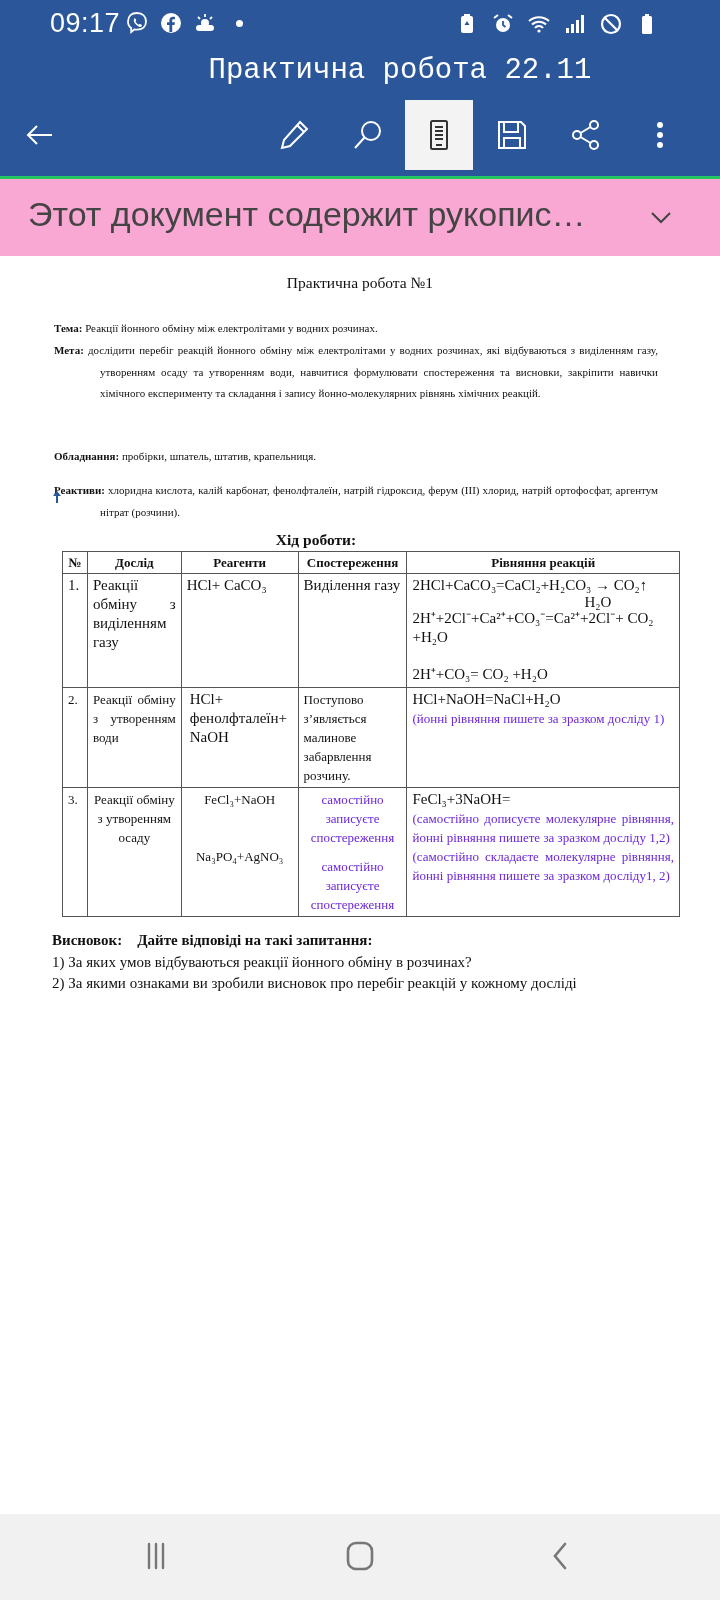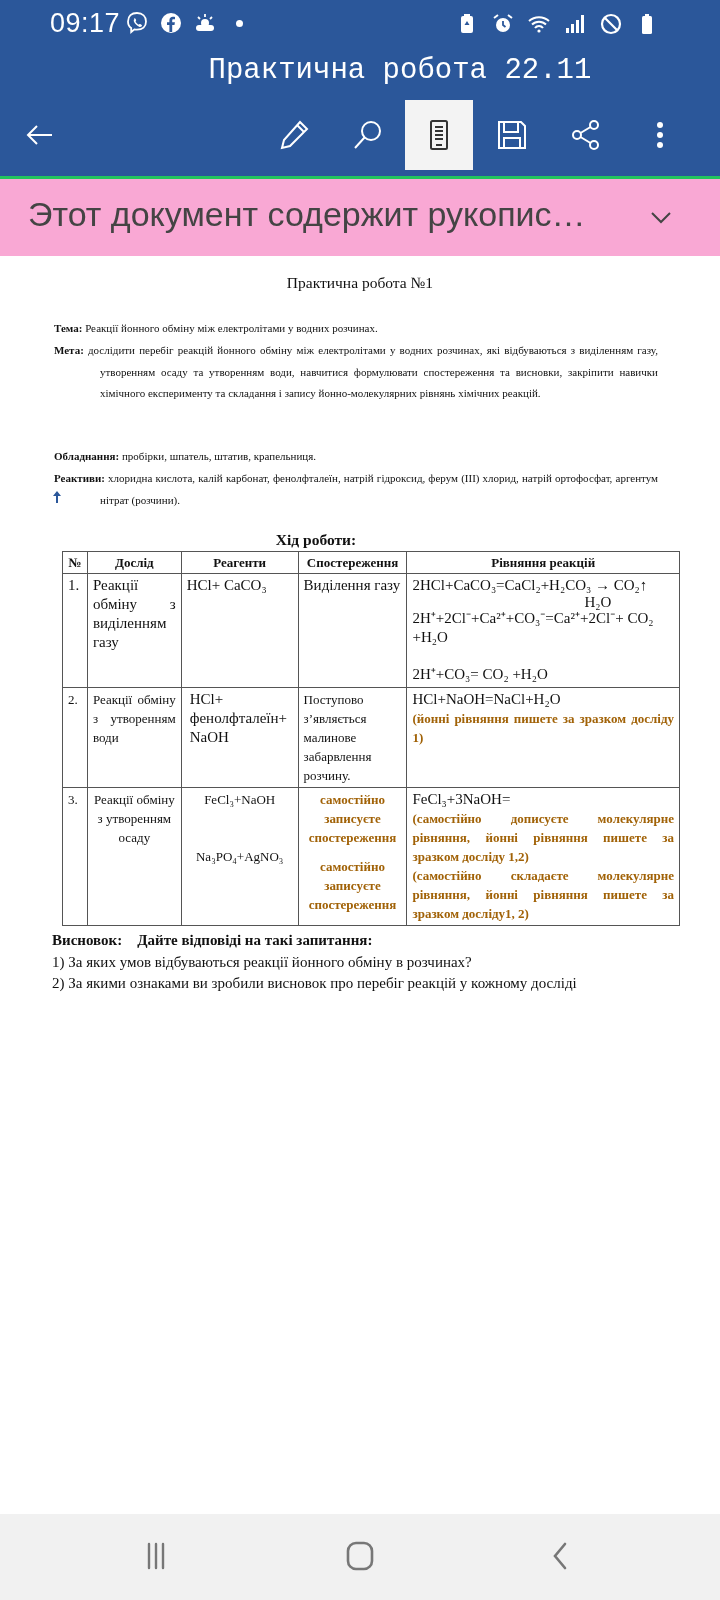--- a/index.html
+++ b/index.html
@@ -32,21 +32,21 @@
   .p b { font-weight: bold; }
   .hang { padding-left: 46px; text-indent: -46px; }
   .rev-arrow { position: absolute; left: 52px; top: 232px; width: 10px; height: 14px; }
 
   .hid { position: absolute; left: 0; top: 273px; width: 632px; text-align: center; font-size: 15.5px; font-weight: bold; }
 
   table.t { position: absolute; left: 62px; top: 293px; width: 618px; border-collapse: collapse; font-size: 13px; }
   table.t td, table.t th { border: 1px solid #555; vertical-align: top; padding: 2px 5px; line-height: 19px; }
   table.t th { font-weight: bold; text-align: center; font-size: 13px; padding: 1px 4px; }
   .c1 { width: 25px; } .c2 { width: 94px; } .c3 { width: 117px; } .c4 { width: 109px; } .c5 { width: 273px; }
-  .red { color: #a16207; font-weight: bold; }
+  .red { color: #6d28d9; }
   .big { font-size: 15px; line-height: 21px; }
   .center { text-align: center; }
   .just { text-align: justify; }
   .eq { font-size: 15px; line-height: 19px; white-space: nowrap; }
 
   .conclusion { position: absolute; left: 52px; width: 620px; font-size: 15px; line-height: 21px; }
 
   .navbar { position: absolute; left: 0; top: 1514px; width: 720px; height: 86px; background: #f1f1f1; }
   .nav-btn { position: absolute; top: 20px; width: 60px; height: 44px; display: flex; align-items: center; justify-content: center; }
 </style>
@@ -194,21 +194,21 @@
   </div>
 
   <div class="p hang" style="top:82px;">
     <b>Мета:</b><span> дослідити перебіг реакцій йонного обміну між електролітами у водних розчинах, які відбуваються з виділенням газу, утворенням осаду та утворенням води, навчитися формулювати спостереження та висновки, закріпити навички хімічного експерименту та складання і запису йонно-молекулярних рівнянь хімічних реакцій.</span>
   </div>
 
   <div class="p" style="top:188px;">
     <b>Обладнання:</b><span> пробірки, шпатель, штатив, крапельниця.</span>
   </div>
 
-  <div class="p hang" style="top:210px;">
+  <div class="p hang" style="top:222px;">
     <b>Реактиви:</b><span> хлоридна кислота, калій карбонат, фенолфталеїн, натрій гідроксид, ферум (ІІІ) хлорид, натрій ортофосфат, аргентум нітрат (розчини).</span>
   </div>
   <svg class="rev-arrow" viewBox="0 0 10 14">
       <path d="M5 1L1 6h3v7h2V6h3z" fill="#2b579a"></path>
     </svg>
 
   <div class="hid">Хід роботи:</div>
 
   <table class="t">
     <tbody>

